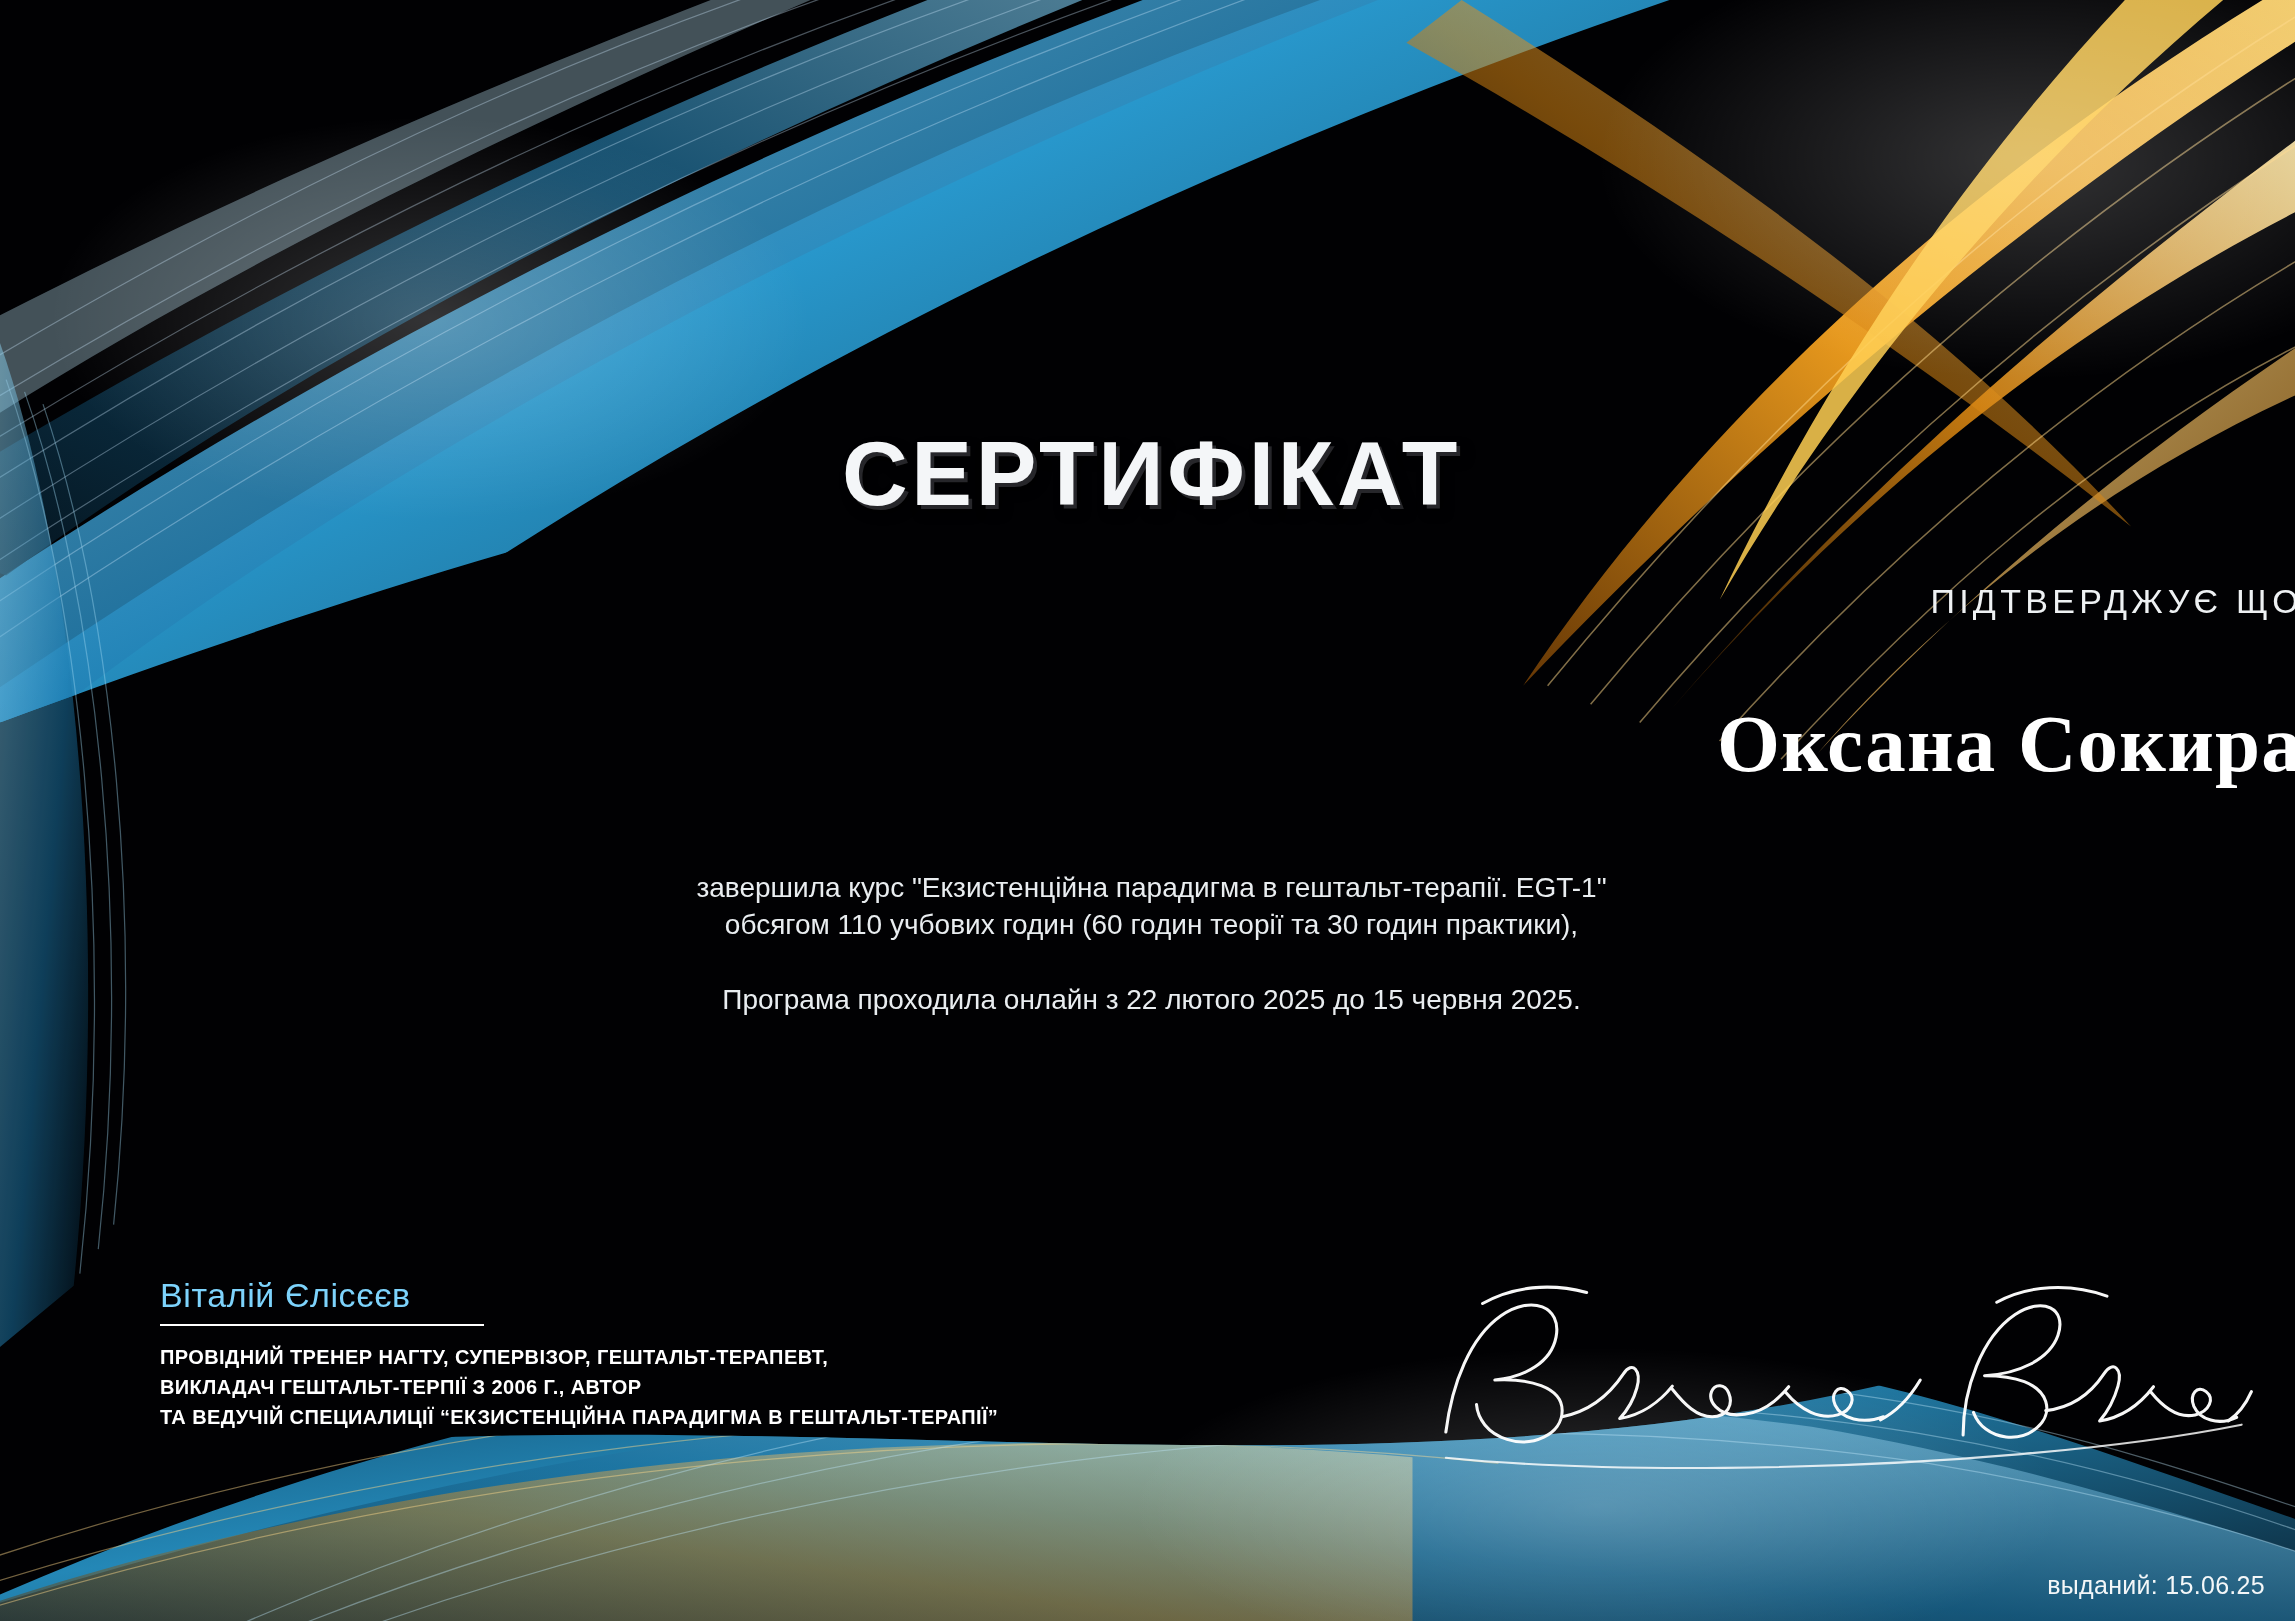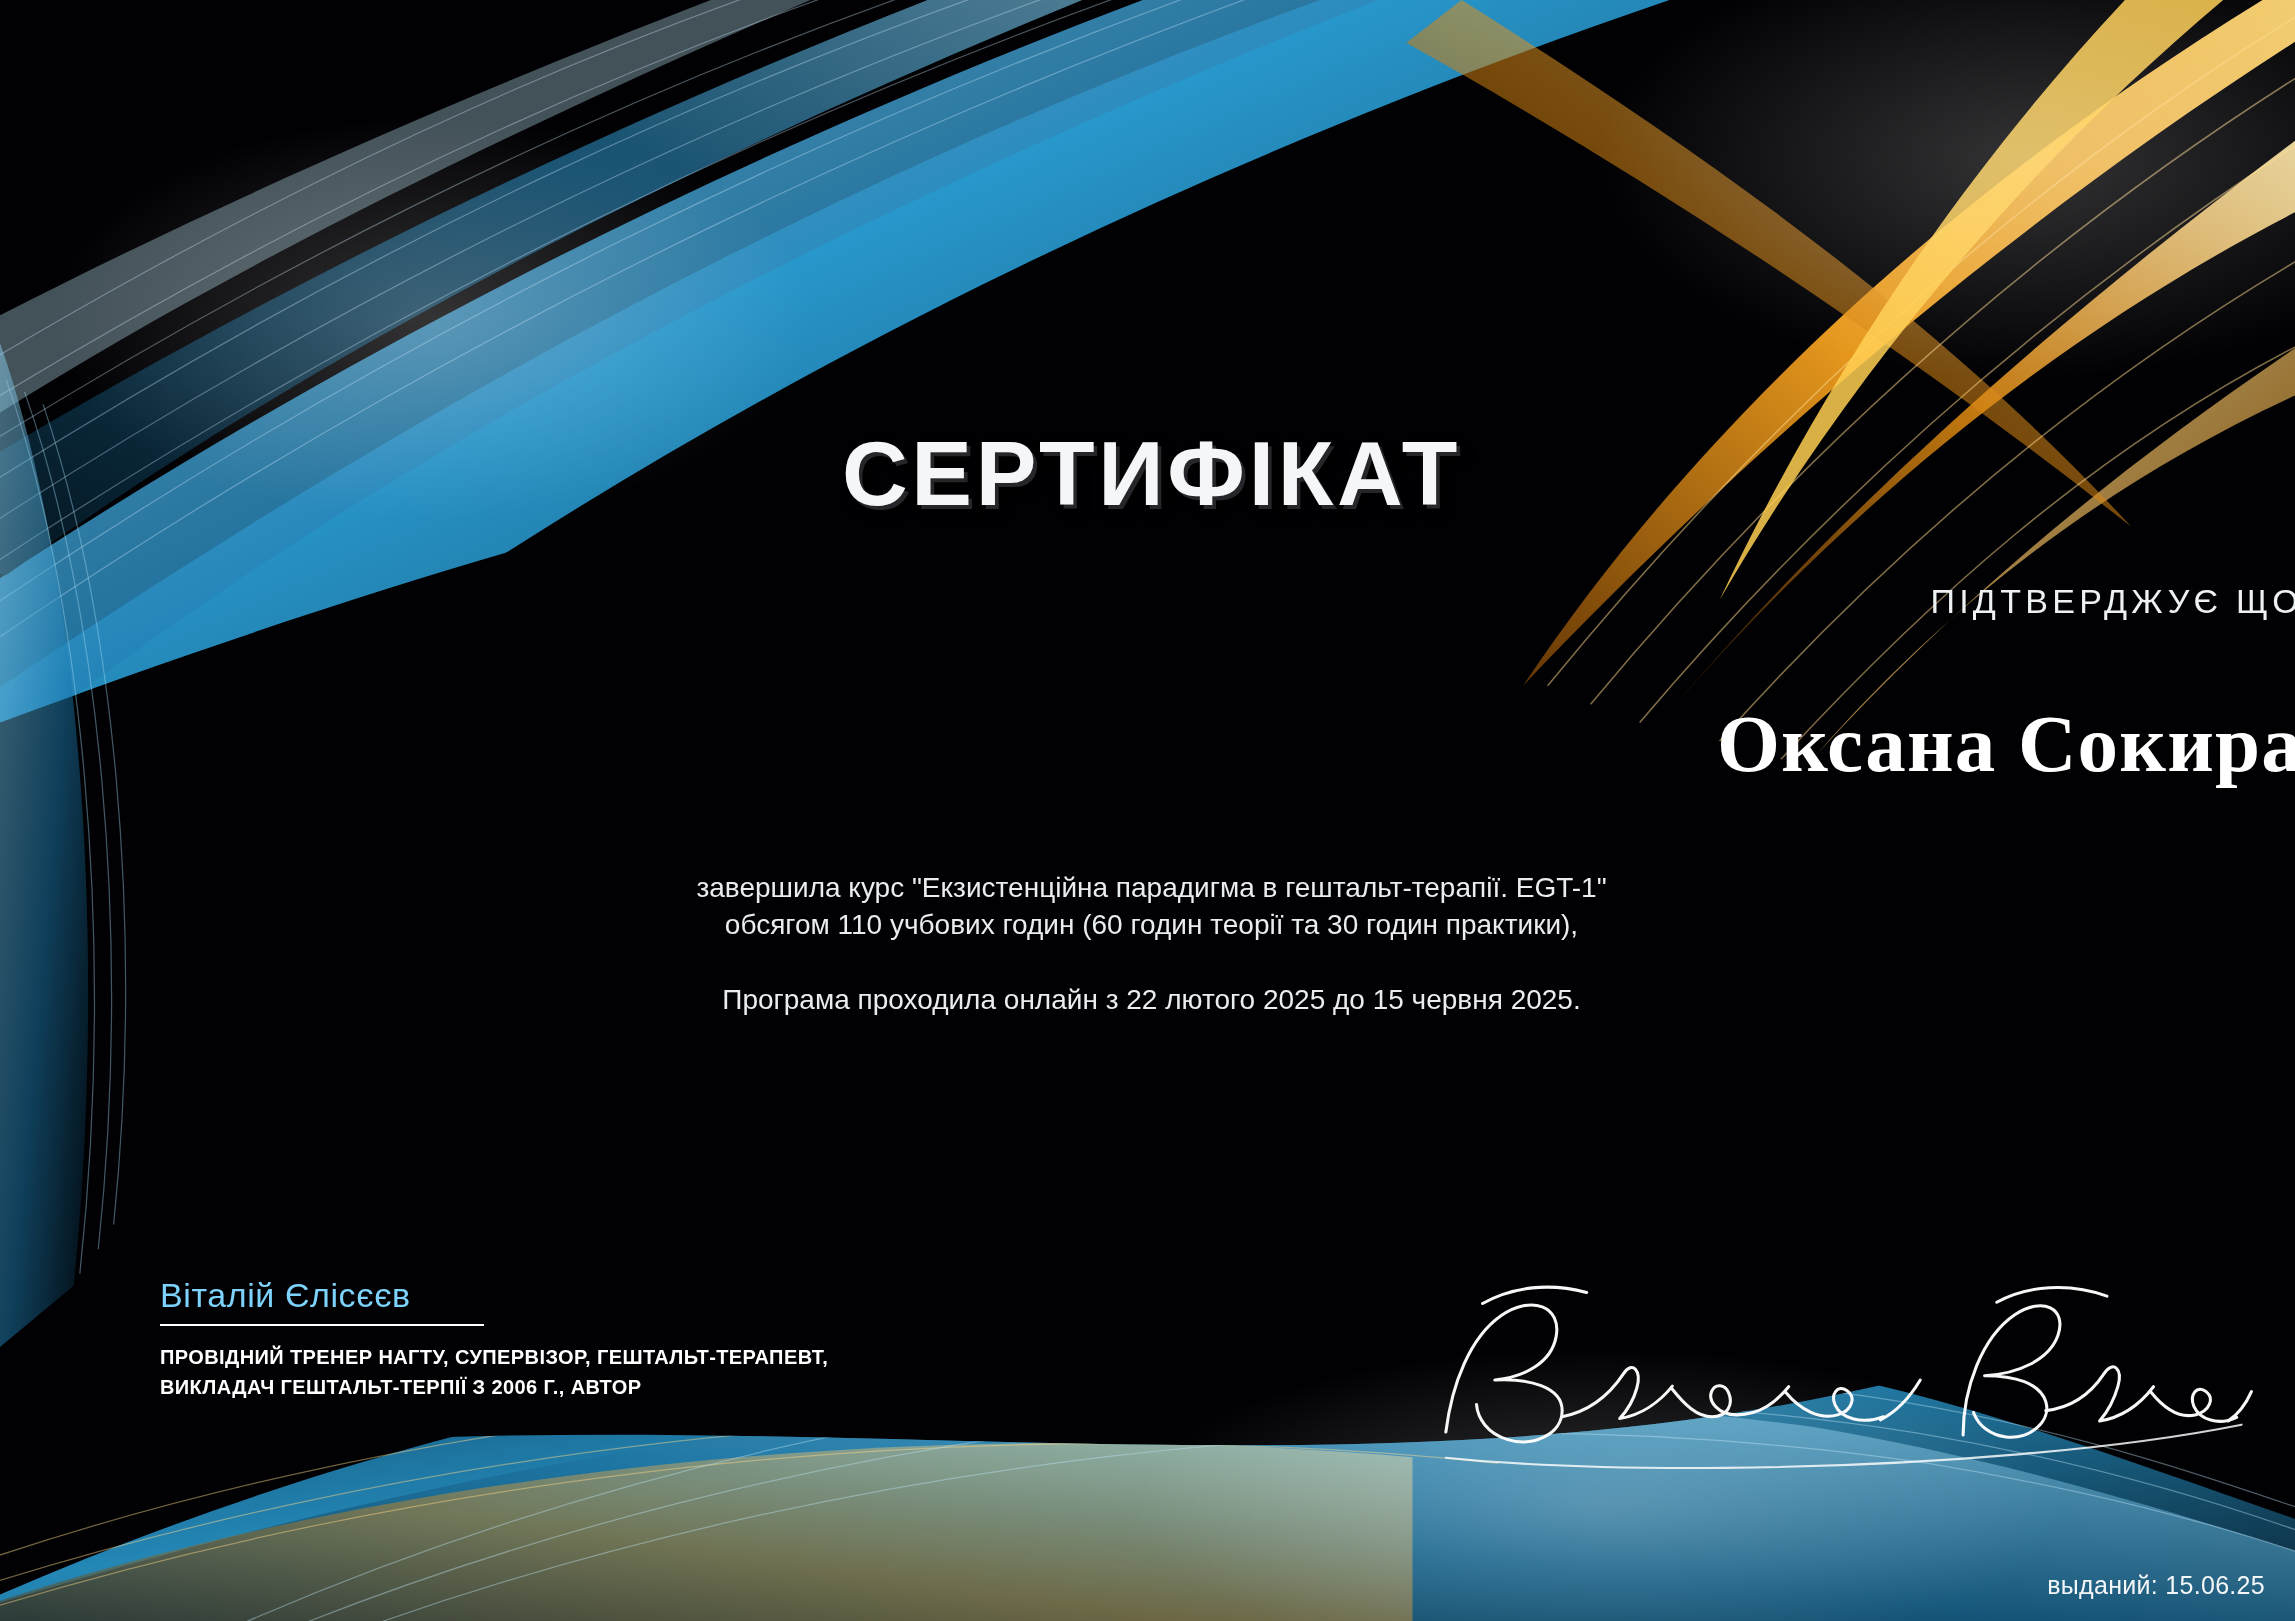--- a/index.html
+++ b/index.html
@@ -259,20 +259,21 @@
       <span class="line">обсягом 110 учбових годин (60 годин теорії та 30 годин практики),</span>
       <span class="spacer"></span>
       <span class="line">Програма проходила онлайн з 22 лютого 2025 до 15 червня 2025.</span>
     </div>
 
     <div class="signer">
       <div class="signer-name">Віталій Єлісєєв</div>
       <div class="signer-titles">
         <span class="line">ПРОВІДНИЙ ТРЕНЕР НАГТУ, СУПЕРВІЗОР, ГЕШТАЛЬТ-ТЕРАПЕВТ,</span>
         <span class="line">ВИКЛАДАЧ ГЕШТАЛЬТ-ТЕРПІЇ З 2006 Г., АВТОР</span>
+        <span class="line">ТА ВЕДУЧІЙ СПЕЦИАЛИЦІЇ “ЕКЗИСТЕНЦІЙНА ПАРАДИГМА В ГЕШТАЛЬТ-ТЕРАПІЇ”</span>
       </div>
     </div>
 
     <svg class="signature-mark" viewBox="0 0 1380 330">
       <g fill="none" stroke="#ffffff" stroke-width="5" stroke-linecap="round" stroke-linejoin="round" opacity="0.97">
 
         <path d="M60,250 C70,170 100,95 150,60 C200,25 250,45 240,95 C232,136 190,160 140,165
                  C195,162 250,176 250,215 C250,255 200,275 160,262 C128,252 112,228 110,205"></path>
         <path d="M120,40 C170,12 230,6 290,22"></path>
 

